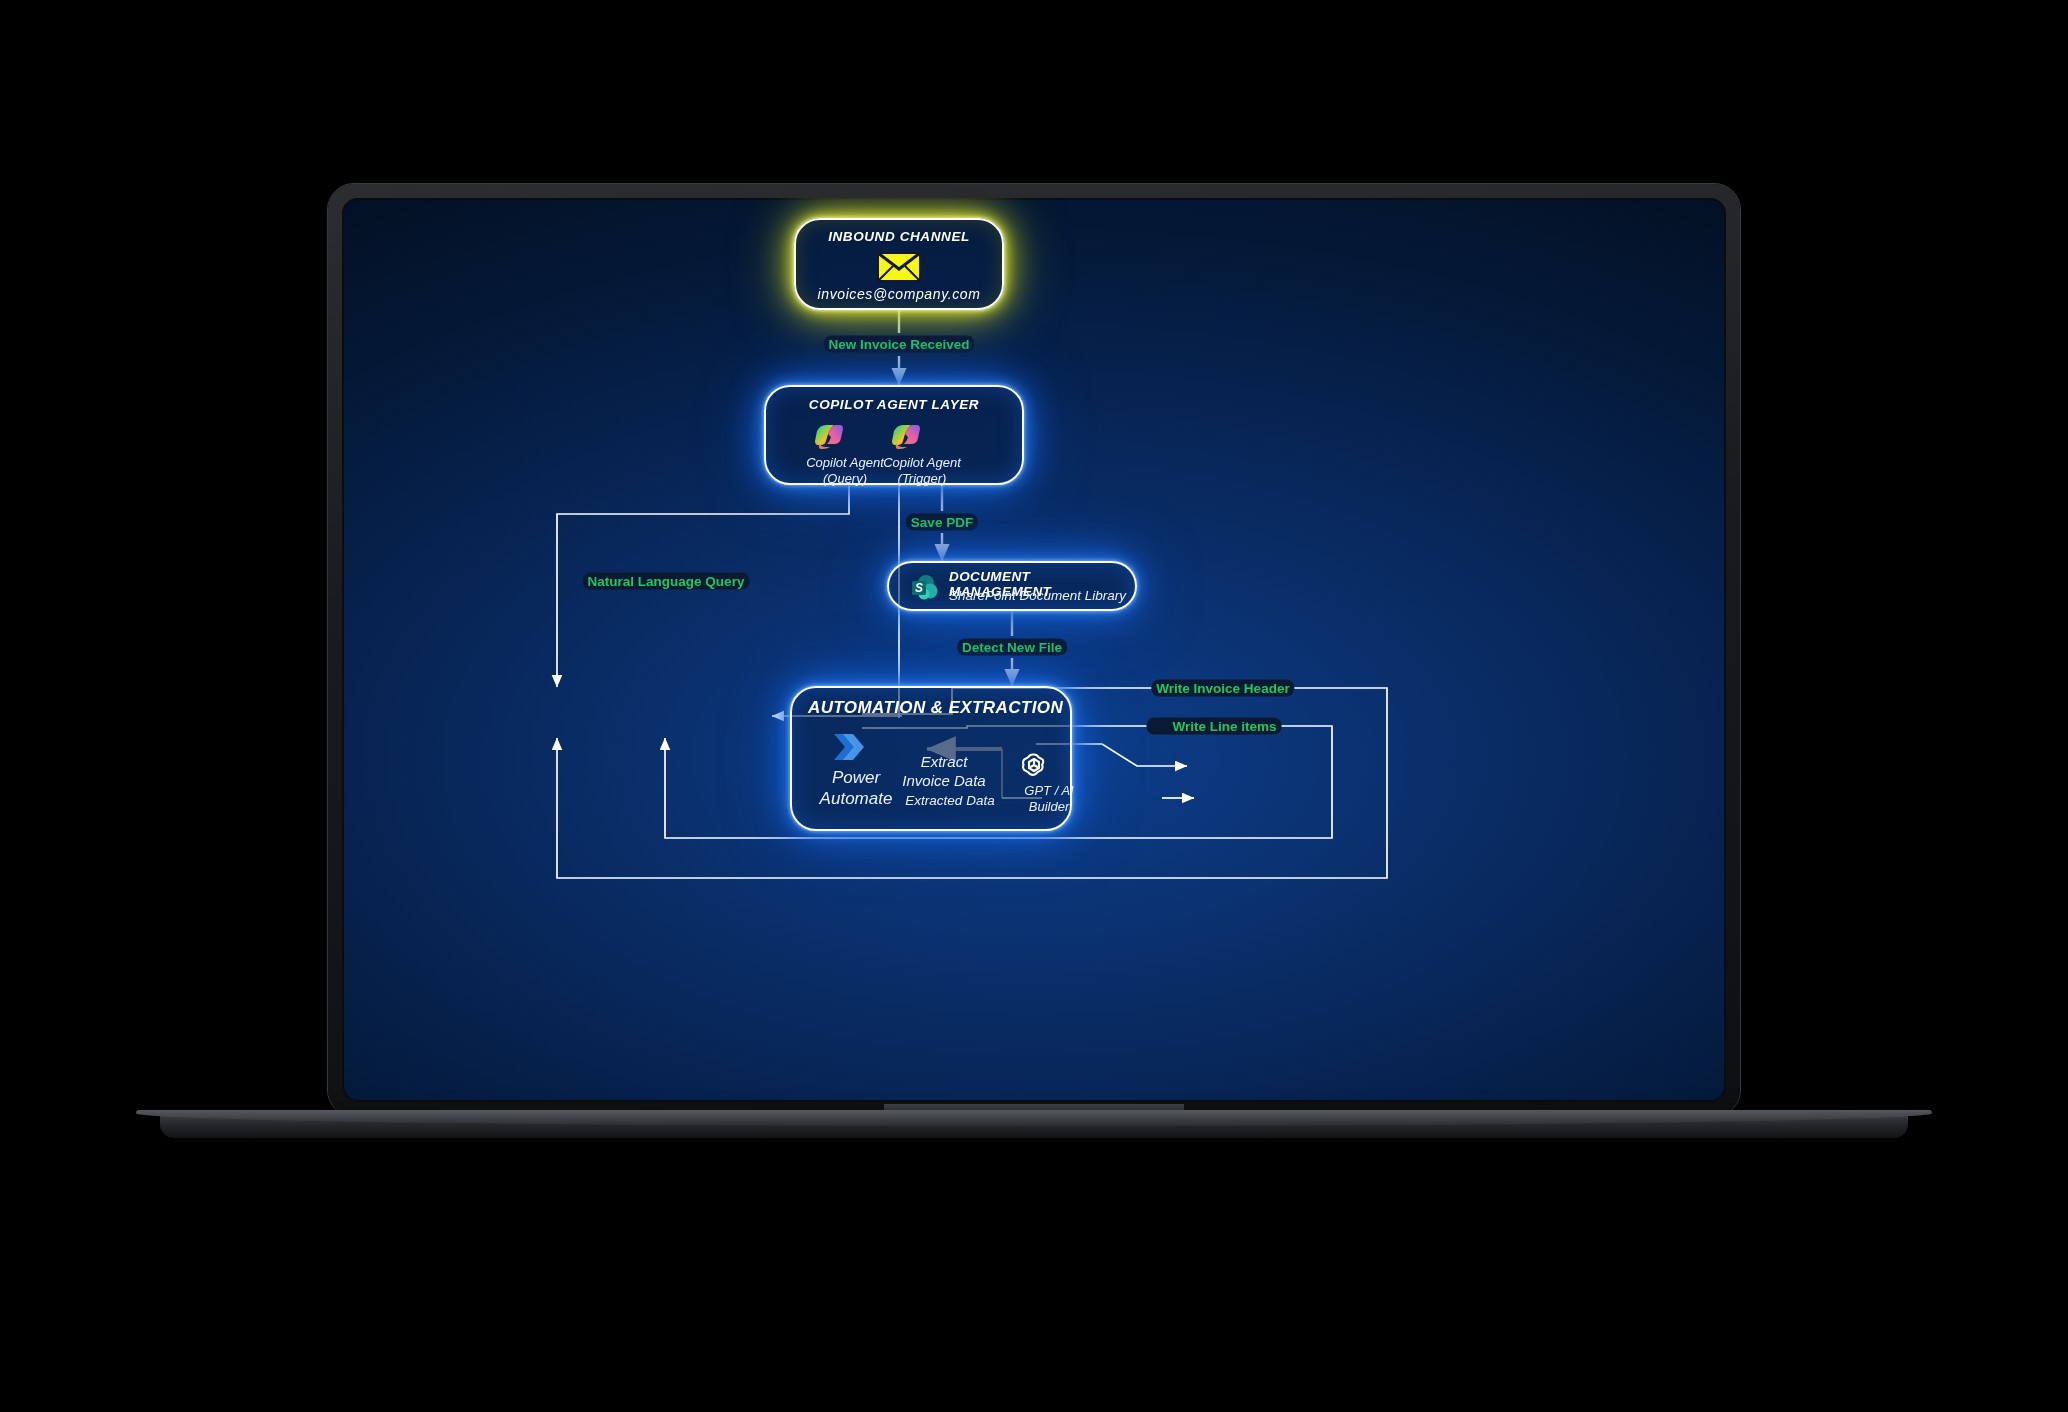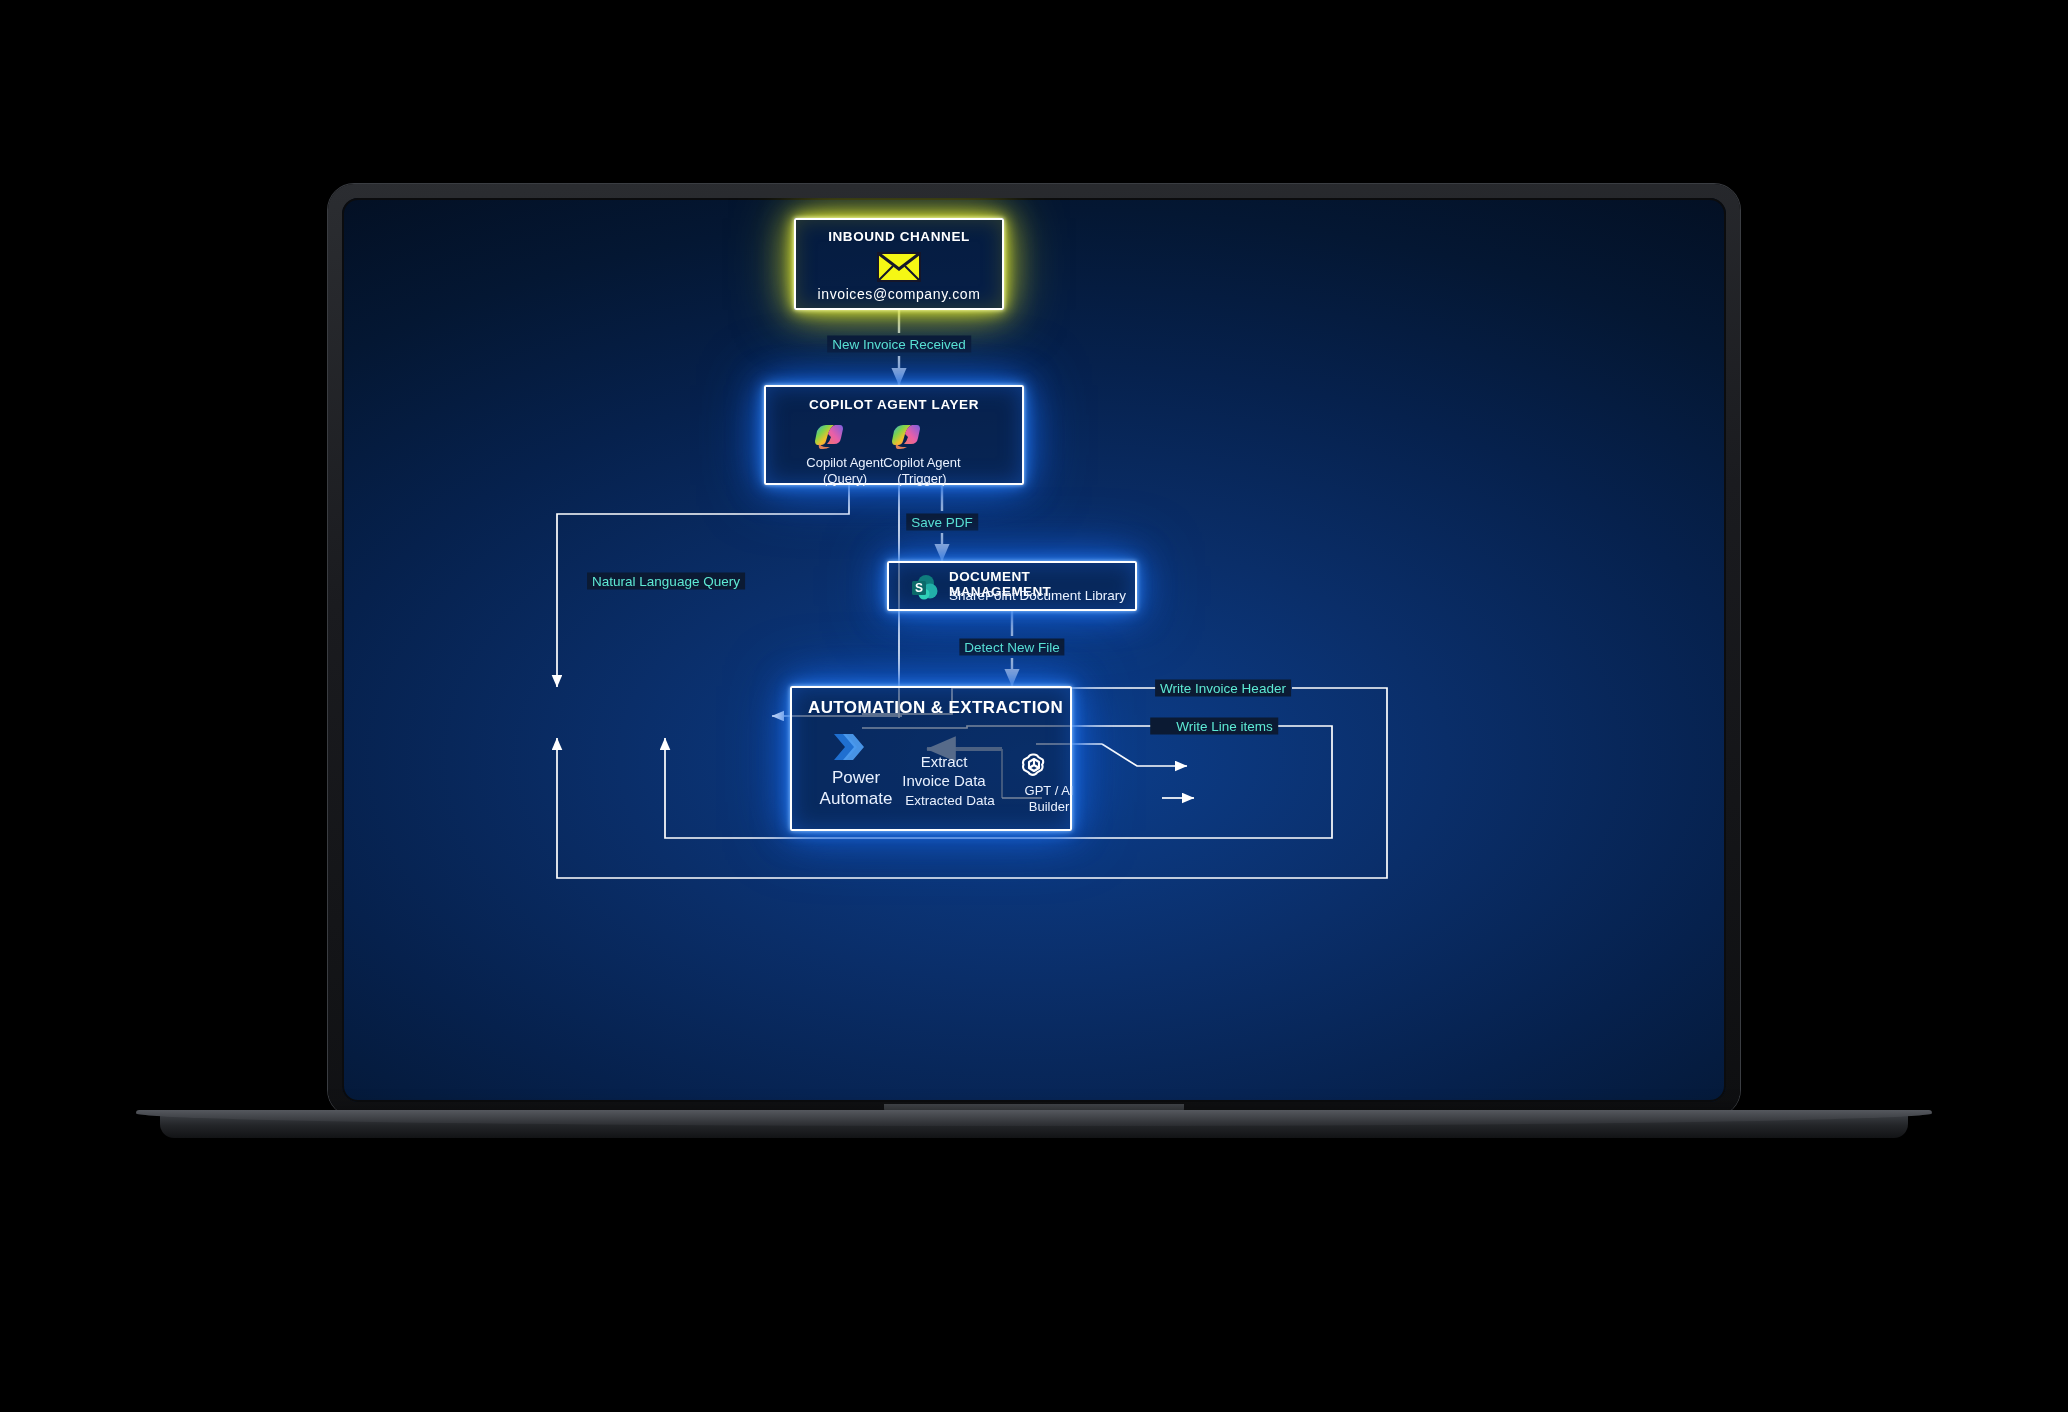--- a/index.html
+++ b/index.html
@@ -38,40 +38,40 @@
     width:300px;height:20px;
     background:linear-gradient(180deg,#43464b,#2a2c30);
     border-radius:0 0 16px 16px;
   }
 
   
   #canvas{position:absolute;left:0;top:0;width:1384px;height:904px;}
   #wires{position:absolute;left:0;top:0;width:1384px;height:904px;}
 
   
-  .node{position:absolute;box-sizing:border-box;border-radius:2px;
-        background:rgba(8,32,74,.55);}
+  .node{position:absolute;box-sizing:border-box;border-radius:26px;
+        background:rgba(8,32,74,.55);font-style:italic;}
   .node.blue{
     border:2px solid #ffffff;
     box-shadow:0 0 4px #8ec4ff, 0 0 14px #2f7ff0, 0 0 34px #1766dd,
                0 0 62px rgba(19,92,221,.7), inset 0 0 22px rgba(25,96,210,.45);
   }
   .node.yellow{
     border:2px solid #ffffff;
     box-shadow:0 0 4px #f7ffbe, 0 0 14px #e8f03a, 0 0 34px #cfd623,
                0 0 60px rgba(200,212,30,.55), inset 0 0 20px rgba(120,124,20,.35);
   }
   .node-title{
     position:absolute;left:0;right:0;text-align:center;
     color:#fff;font-weight:700;letter-spacing:.6px;
   }
 
   .wire-label{
-    position:absolute;color:#5eead4;font-weight:400;font-size:13.5px;
-    white-space:nowrap;background:#0b1a33;padding:1px 5px;border-radius:0;
+    position:absolute;color:#22c55e;font-weight:700;font-size:13.5px;
+    white-space:nowrap;background:#0b1a33;padding:1px 5px;border-radius:8px;
     transform:translate(-50%,-50%);
   }
 
   .cap{position:absolute;color:#e9f1ff;text-align:center;white-space:nowrap;
        transform:translateX(-50%);line-height:1.25;}
 
   .ico{position:absolute;transform:translateX(-50%);}
 </style>
 </head>
 <body>

